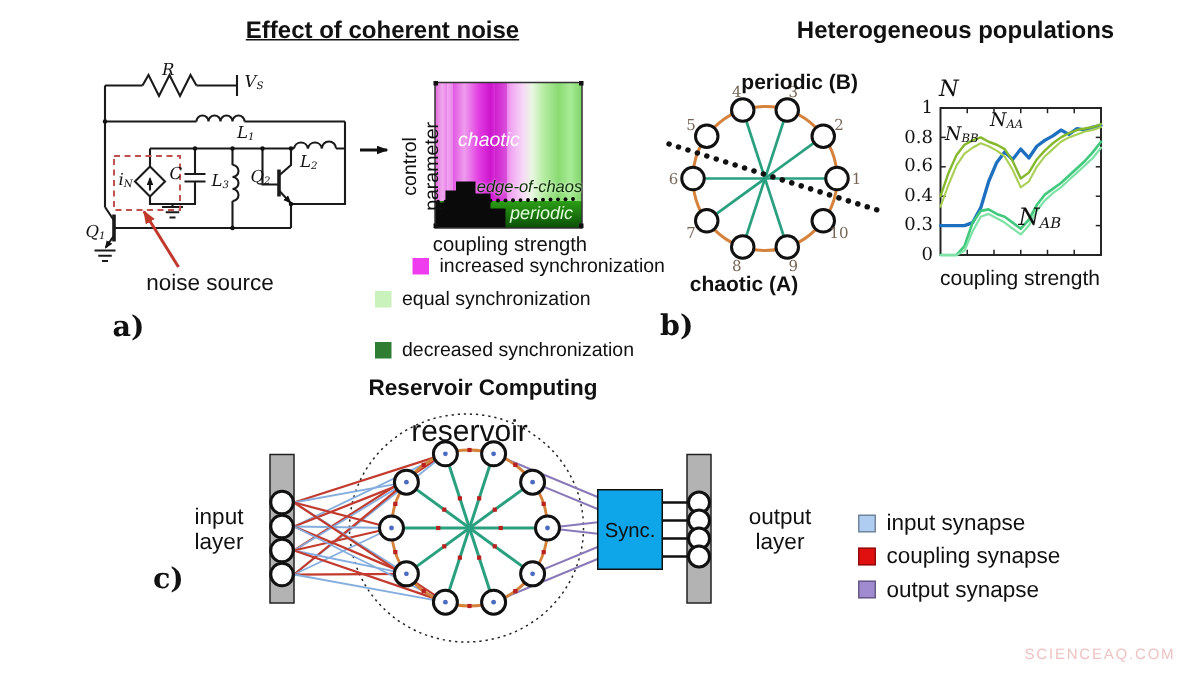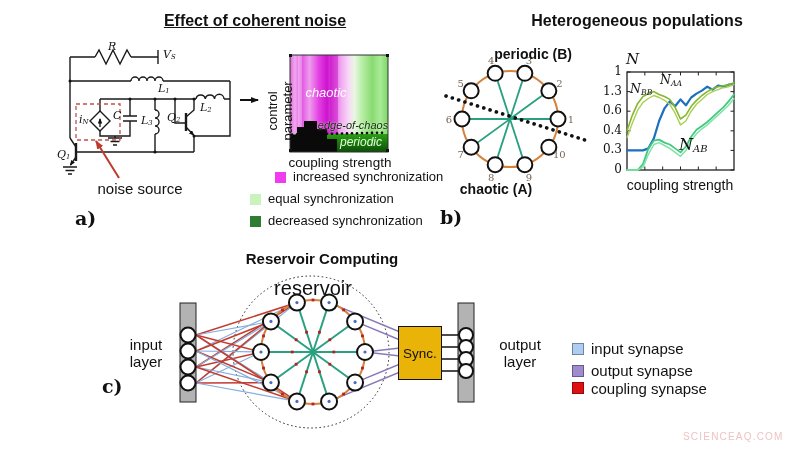--- a/index.html
+++ b/index.html
@@ -11,21 +11,21 @@
   .b{font-weight:bold;}
   .it{font-style:italic;text-align:center;}
   .math{font-family:"DejaVu Serif",serif;font-style:italic;}
   .sub{font-size:62%;vertical-align:-18%;}
   .plabel{font-family:"DejaVu Serif",serif;font-weight:bold;font-size:19px;}
   .title1{font-size:16px;font-weight:bold;}
   .clabel{font-family:"DejaVu Serif",serif;font-style:italic;font-size:11px;}
   .legend-row{display:flex;align-items:center;gap:7px;}
   .swA{width:11px;height:11px;flex:none;}
   .swC{width:12px;height:12px;flex:none;border:1px solid rgba(0,0,0,0.35);box-sizing:border-box;}
-  .syncbox{position:absolute;left:398px;top:326px;width:44px;height:54px;background:#eab308;
+  .syncbox{position:absolute;left:398px;top:326px;width:44px;height:54px;background:#0ea5e9;
            border:1.6px solid #111;display:flex;align-items:center;justify-content:center;
            font-size:13.5px;box-sizing:border-box;}
   .wm{position:absolute;left:683px;top:431px;font-size:10px;letter-spacing:1.2px;color:#efc3c3;}
   .tick{font-family:"DejaVu Serif",serif;font-size:12px;text-align:right;width:22px;}
 </style>
 </head>
 <body>
 
 <div class="canvas">
 
@@ -307,38 +307,38 @@
 <div class="t ctr" style="left:285px;top:155px;width:110px;font-size:13.5px;">coupling strength</div>
 <div class="t ctr it" style="left:291px;top:86px;width:70px;font-size:13px;color:#ffffff;">chaotic</div>
 <div class="t ctr it" style="left:313px;top:119px;width:80px;font-size:11px;color:#0b2e05;text-shadow:0 0 2px rgba(255,255,255,0.85);">edge-of-chaos</div>
 <div class="t ctr it" style="left:331px;top:136px;width:60px;font-size:12px;color:#dfffd8;">periodic</div>
 
 <div class="t" style="left:250px;top:170px;">
   <div class="legend-row" style="margin-bottom:7px;padding-left:25px;">
     <div class="swA" style="background: rgb(238, 60, 238);"></div>
     <div style="font-size:13px;">increased synchronization</div>
   </div>
-  <div class="legend-row" style="margin-bottom:7px;">
+  <div class="legend-row" style="margin-bottom:19px;">
     <div class="swA" style="background: rgb(201, 242, 189);"></div>
     <div style="font-size:13px;">equal synchronization</div>
   </div>
   <div class="legend-row">
     <div class="swA" style="background: rgb(46, 125, 50);"></div>
     <div style="font-size:13px;">decreased synchronization</div>
   </div>
 </div>
 
 <div class="t title1 ctr" style="left:522px;top:12px;width:230px;">Heterogeneous populations</div>
 <div class="t b ctr" style="left:452px;top:46px;width:120px;font-size:14px;text-align:right;">periodic (B)</div>
 <div class="t b ctr" style="left:436px;top:181px;width:120px;font-size:14px;">chaotic (A)</div>
 <div class="t plabel" style="left:440px;top:207px;">b)</div>
 
 <div class="t math" style="left:626px;top:51px;font-size:15px;">N</div>
 <div class="t tick" style="left:600px;top:65px;">1</div>
-<div class="t tick" style="left:600px;top:85px;">1.3</div>
+<div class="t tick" style="left:600px;top:85px;">0.8</div>
 <div class="t tick" style="left:600px;top:104px;">0.6</div>
 <div class="t tick" style="left:600px;top:124px;">0.4</div>
 <div class="t tick" style="left:600px;top:143px;">0.3</div>
 <div class="t tick" style="left:600px;top:163px;">0</div>
 <div class="t math" style="left:660px;top:73px;font-size:12.5px;"><span>N</span><span class="sub">AA</span></div>
 <div class="t math" style="left:630px;top:82px;font-size:12.5px;"><span>N</span><span class="sub">BB</span></div>
 <div class="t math" style="left:679px;top:136px;font-size:16px;"><span>N</span><span class="sub">AB</span></div>
 <div class="t ctr" style="left:615px;top:177px;width:130px;font-size:14px;">coupling strength</div>
 
 <div class="t b ctr" style="left:227px;top:250px;width:190px;font-size:15px;">Reservoir Computing</div>
@@ -352,25 +352,25 @@
   <div>layer</div>
 </div>
 <div class="syncbox">Sync.</div>
 <div class="t plabel" style="left:102px;top:376px;">c)</div>
 
 <div class="t" style="left:572px;top:340px;">
   <div class="legend-row" style="margin-bottom:5px;">
     <div class="swC" style="background: rgb(174, 205, 240);"></div>
     <div style="font-size:15px;">input synapse</div>
   </div>
+  <div class="legend-row" style="margin-bottom:5px;">
+    <div class="swC" style="background: rgb(224, 16, 16);"></div>
+    <div style="font-size:15px;">coupling synapse</div>
+  </div>
   <div class="legend-row">
     <div class="swC" style="background: rgb(160, 138, 208);"></div>
     <div style="font-size:15px;">output synapse</div>
   </div>
-  <div class="legend-row" style="margin-bottom:5px;">
-    <div class="swC" style="background: rgb(224, 16, 16);"></div>
-    <div style="font-size:15px;">coupling synapse</div>
-  </div>
 </div>
 
 <div class="wm">SCIENCEAQ.COM</div>
 
 </div>
 
 </body></html>

